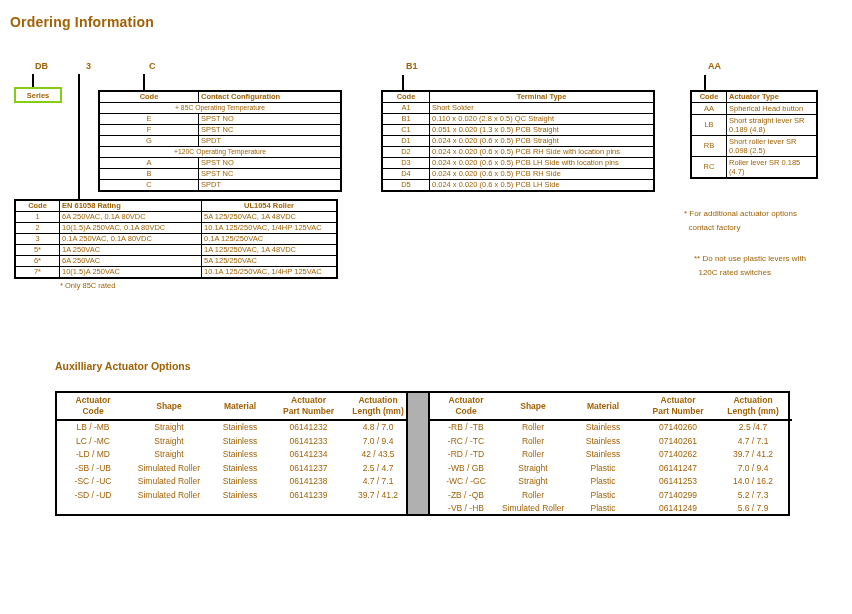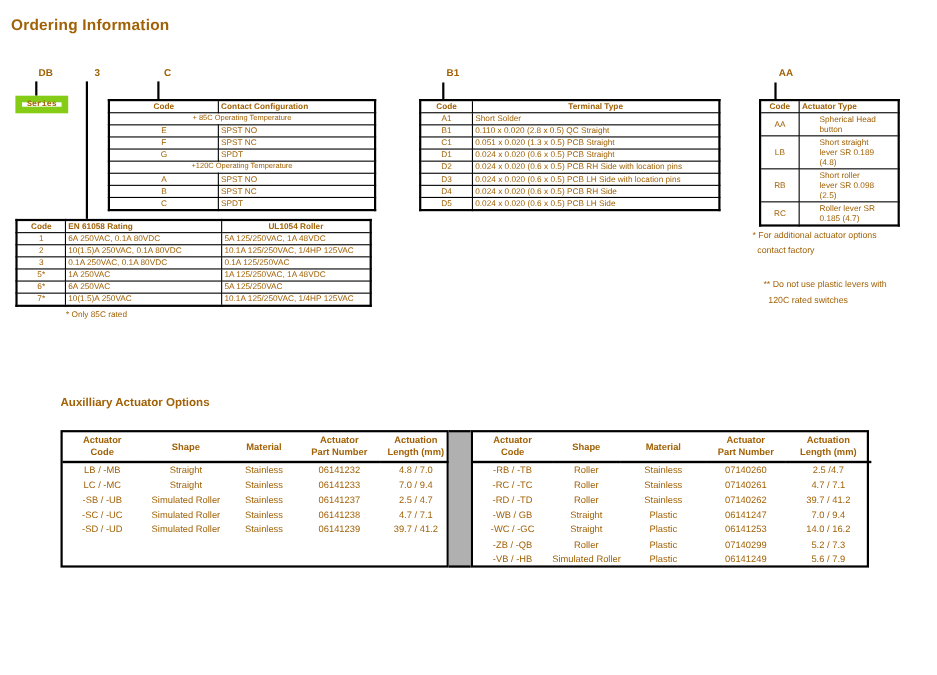--- a/index.html
+++ b/index.html
@@ -15,43 +15,43 @@
   .pc-terminal{left:396px;top:61px;}
   .pc-actuator{left:698px;top:61px;}
 
   .vline{position:absolute;width:2px;background:#000;}
   .vl-series{left:32px;top:74px;height:14px;}
   .vl-rating{left:78px;top:74px;height:125px;}
   .vl-contact{left:143px;top:74px;height:16px;}
   .vl-terminal{left:402px;top:75px;height:15px;}
   .vl-actuator{left:704px;top:75px;height:15px;}
 
-  .series-box{position:absolute;left:14px;top:87px;width:48px;height:16px;border:6px solid #84cc16;
+  .series-box{position:absolute;left:14px;top:87px;width:48px;height:16px;border:2px solid #84cc16;
               box-sizing:border-box;display:flex;align-items:center;justify-content:center;
-              font-size:7.5px;font-weight:bold;background:#fff;font-family:Liberation Mono, monospace;}
+              font-size:7.5px;font-weight:bold;background:#fff;}
 
   
   .grid{position:absolute;border-collapse:collapse;table-layout:fixed;border:2px solid #000;background:#fff;}
   .grid th,.grid td{border:1px solid #000;font-size:7.5px;padding:0 2px;height:10px;line-height:1.05;white-space:nowrap;}
   .grid th{font-weight:bold;text-align:center;}
   .grid td{text-align:left;}
   .grid td:first-child{text-align:center;}
   .grid .span-row{text-align:center;font-size:6.8px;padding:0;}
 
   .t-contact{left:98px;top:90px;width:244px;}
   .t-contact th:nth-child(1){width:94px;}
   .t-contact th:nth-child(2){text-align:left;}
 
   .t-terminal{left:381px;top:90px;width:274px;}
   .t-terminal th:nth-child(1){width:42px;}
 
   .t-actuator{left:690px;top:90px;width:128px;}
   .t-actuator th:nth-child(1){width:30px;}
   .t-actuator th:nth-child(2){text-align:left;}
-  .t-actuator td:nth-child(2){white-space:normal;height:auto;line-height:1.2;padding:1px 18px;}
+  .t-actuator td:nth-child(2){white-space:normal;height:auto;line-height:1.2;padding:1px 2px;}
 
   .t-rating{left:14px;top:199px;width:324px;}
   .t-rating th:nth-child(1){width:39px;}
   .t-rating th:nth-child(2){width:137px;text-align:left;}
 
   .footnote{position:absolute;left:60px;top:281px;font-size:7.5px;}
   .note{position:absolute;font-size:8px;line-height:1.7;white-space:pre;}
   .note-1{left:684px;top:207px;}
   .note-2{left:684px;top:252px;margin-left:10px;}
 
@@ -282,20 +282,27 @@
             <td>4.8 / 7.0</td>
           </tr>
           <tr>
             <td>LC / -MC</td>
             <td>Straight</td>
             <td>Stainless</td>
             <td>06141233</td>
             <td>7.0 / 9.4</td>
           </tr>
           <tr>
+            <td>-LD / MD</td>
+            <td>Straight</td>
+            <td>Stainless</td>
+            <td>06141234</td>
+            <td>42 / 43.5</td>
+          </tr>
+          <tr>
             <td>-SB / -UB</td>
             <td>Simulated Roller</td>
             <td>Stainless</td>
             <td>06141237</td>
             <td>2.5 / 4.7</td>
           </tr>
           <tr>
             <td>-SC / -UC</td>
             <td>Simulated Roller</td>
             <td>Stainless</td>

